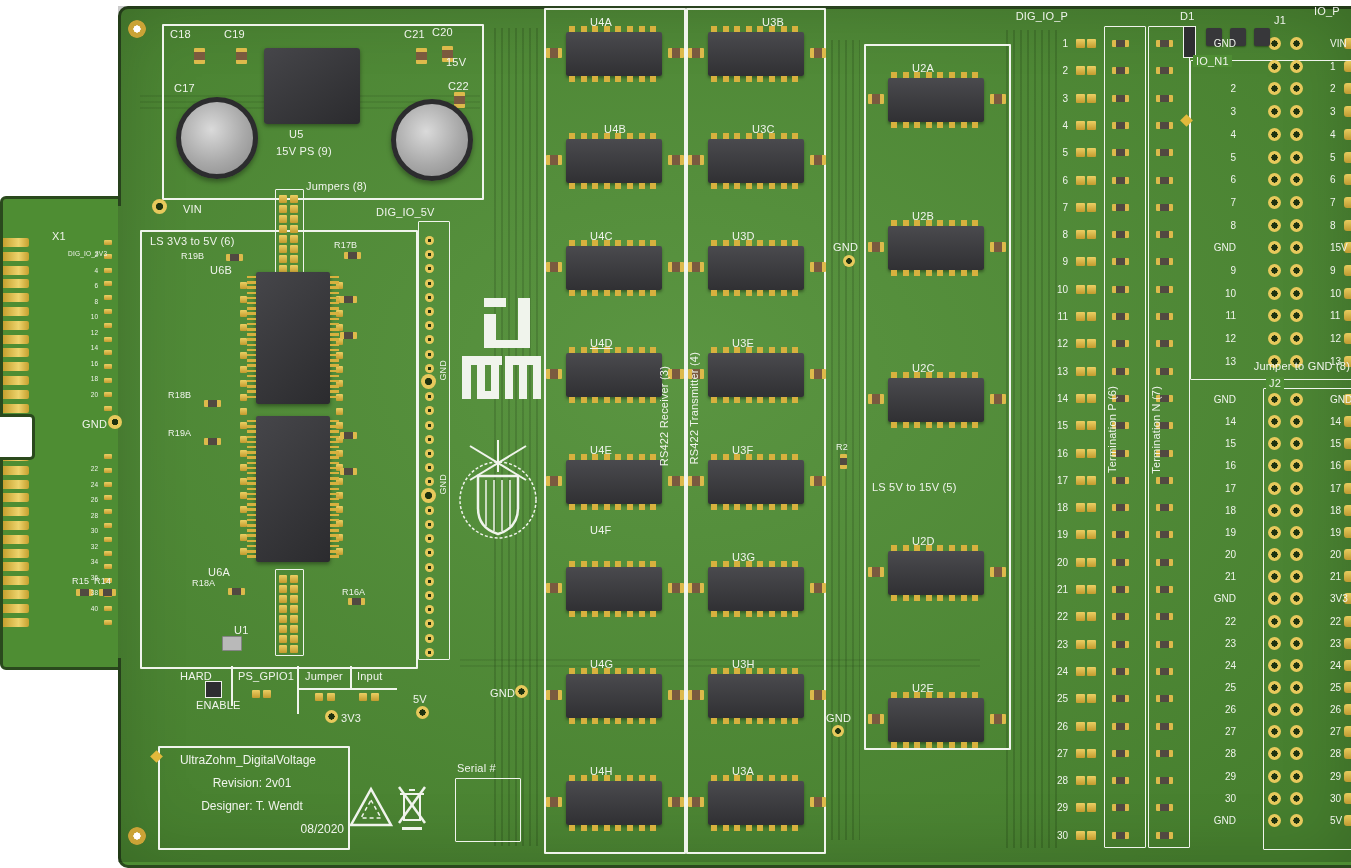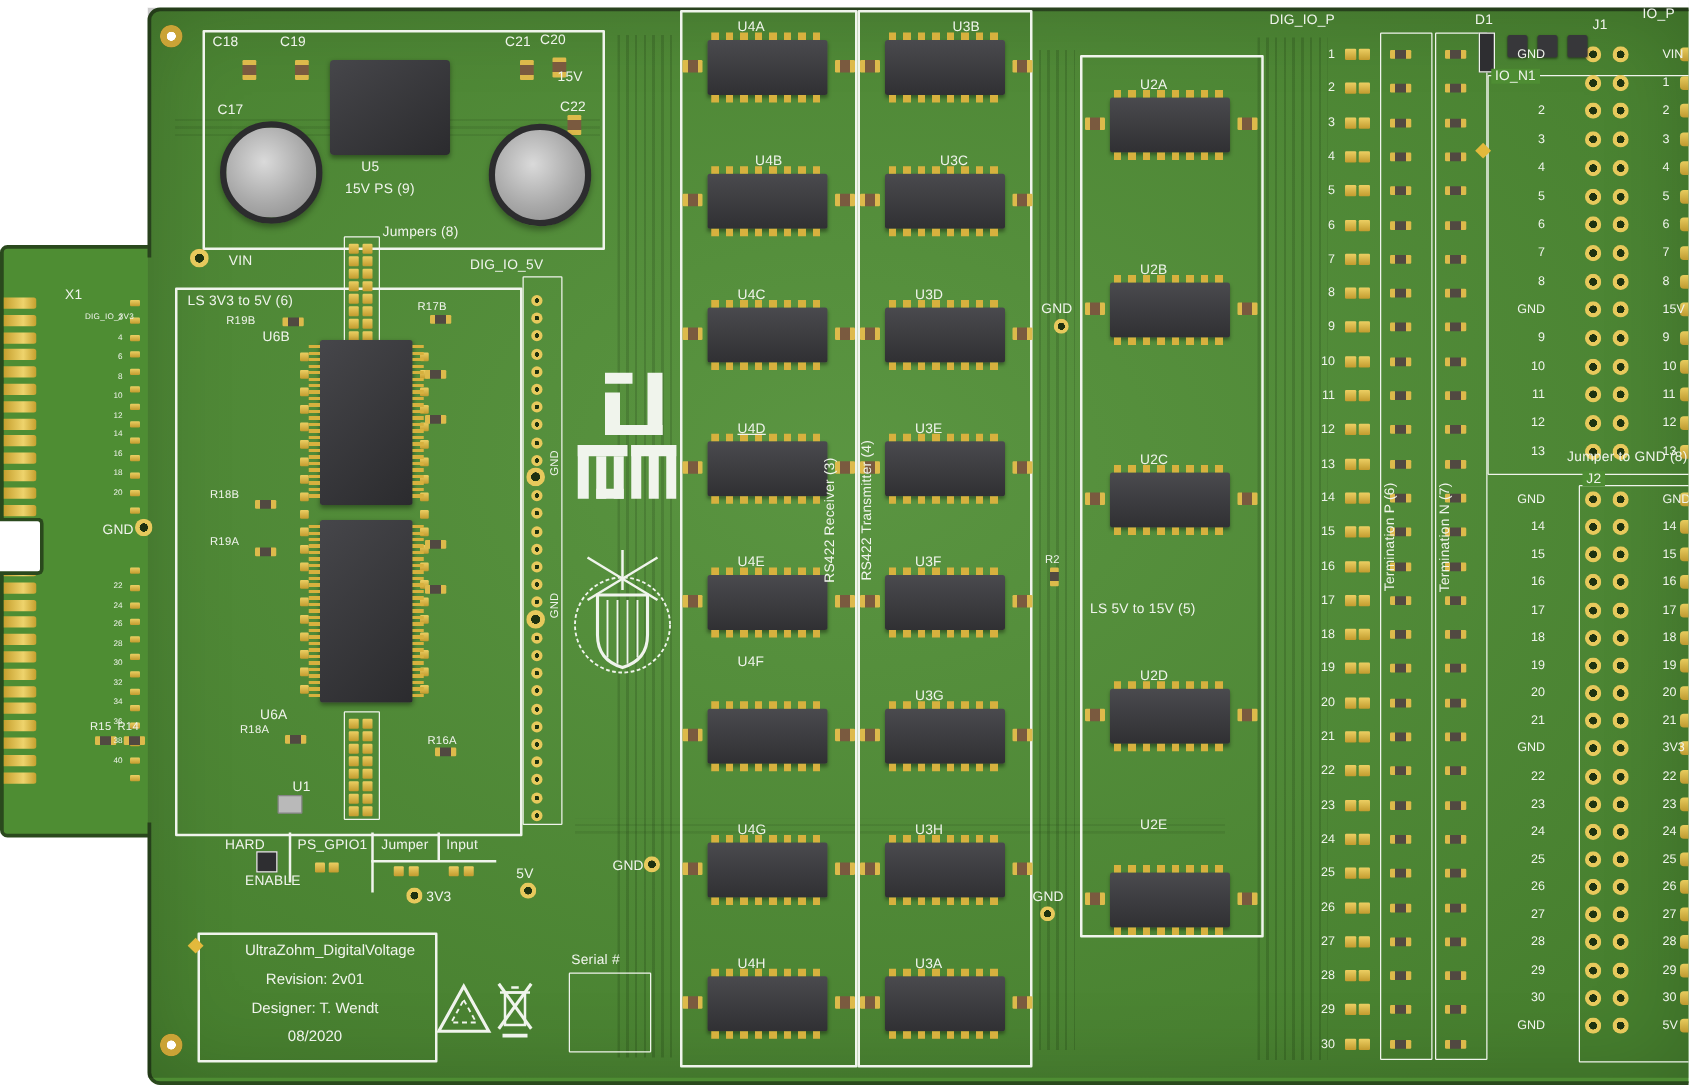--- a/index.html
+++ b/index.html
@@ -260,24 +260,24 @@
       <line x1="13" y1="8" x2="19" y2="8" stroke-width="2"></line>
       <line x1="3" y1="5" x2="29" y2="41" stroke-width="2.5"></line>
       <line x1="29" y1="5" x2="3" y2="41" stroke-width="2.5"></line>
       <rect x="6" y="45" width="20" height="3" fill="#f0f4ec" stroke="none"></rect>
     </svg>
   </div>
 
   <div class="lbl" style="left:457px;top:762px;">Serial #</div>
   <div class="sbox thin" style="left:455px;top:778px;width:64px;height:62px;"></div>
   <div class="sbox" style="left:158px;top:746px;width:188px;height:100px;"></div>
-  <div class="tb-line" style="left:172px;top:753px;">UltraZohm_DigitalVoltage</div>
+  <div class="tb-line" style="left:156px;top:753px;">UltraZohm_DigitalVoltage</div>
   <div class="tb-line" style="left:160px;top:776px;">Revision: 2v01</div>
   <div class="tb-line" style="left:160px;top:799px;">Designer: T. Wendt</div>
-  <div class="tb-line" style="left:160px;top:822px;">08/2020</div>
+  <div class="tb-line" style="left:160px;top:822px;text-align:right;">08/2020</div>
 
 <div class="lbl" style="left: 590px; top: 16px;">U4A</div>
     <div class="ic" style="left: 566px; top: 32px; width: 96px; height: 44px;"></div>
     <div class="capsm-h" style="left: 546px; top: 48px;"></div>
     <div class="capsm-h" style="left: 668px; top: 48px;"></div>
     <div class="lbl" style="left: 590px; top: 123px; padding-left: 14px;">U4B</div>
     <div class="ic" style="left: 566px; top: 139px; width: 96px; height: 44px;"></div>
     <div class="capsm-h" style="left: 546px; top: 155px;"></div>
     <div class="capsm-h" style="left: 668px; top: 155px;"></div>
     <div class="lbl" style="left: 590px; top: 230px;">U4C</div>
@@ -345,21 +345,21 @@
     <div class="capsm-h" style="left: 868px; top: 242px;"></div>
     <div class="capsm-h" style="left: 990px; top: 242px;"></div>
     <div class="lbl" style="left: 912px; top: 362px;">U2C</div>
     <div class="ic" style="left: 888px; top: 378px; width: 96px; height: 44px;"></div>
     <div class="capsm-h" style="left: 868px; top: 394px;"></div>
     <div class="capsm-h" style="left: 990px; top: 394px;"></div>
     <div class="lbl" style="left: 912px; top: 535px;">U2D</div>
     <div class="ic" style="left: 888px; top: 551px; width: 96px; height: 44px;"></div>
     <div class="capsm-h" style="left: 868px; top: 567px;"></div>
     <div class="capsm-h" style="left: 990px; top: 567px;"></div>
-    <div class="lbl" style="left: 912px; top: 654px;">U2E</div>
+    <div class="lbl" style="left: 912px; top: 682px;">U2E</div>
     <div class="ic" style="left: 888px; top: 698px; width: 96px; height: 44px;"></div>
     <div class="capsm-h" style="left: 868px; top: 714px;"></div>
     <div class="capsm-h" style="left: 990px; top: 714px;"></div>
     <div class="num" style="left: 988px; top: 38px; width: 80px; text-align: right;">1</div>
     <div class="padsq" style="left: 1076px; top: 39px; width: 9px; height: 9px;"></div>
     <div class="padsq" style="left: 1087px; top: 39px; width: 9px; height: 9px;"></div>
     <div class="res" style="left: 1112px; top: 40px;"></div>
     <div class="res" style="left: 1156px; top: 40px;"></div>
     <div class="num" style="left: 988px; top: 65.3px; width: 80px; text-align: right;">2</div>
     <div class="padsq" style="left: 1076px; top: 66.3px; width: 9px; height: 9px;"></div>

